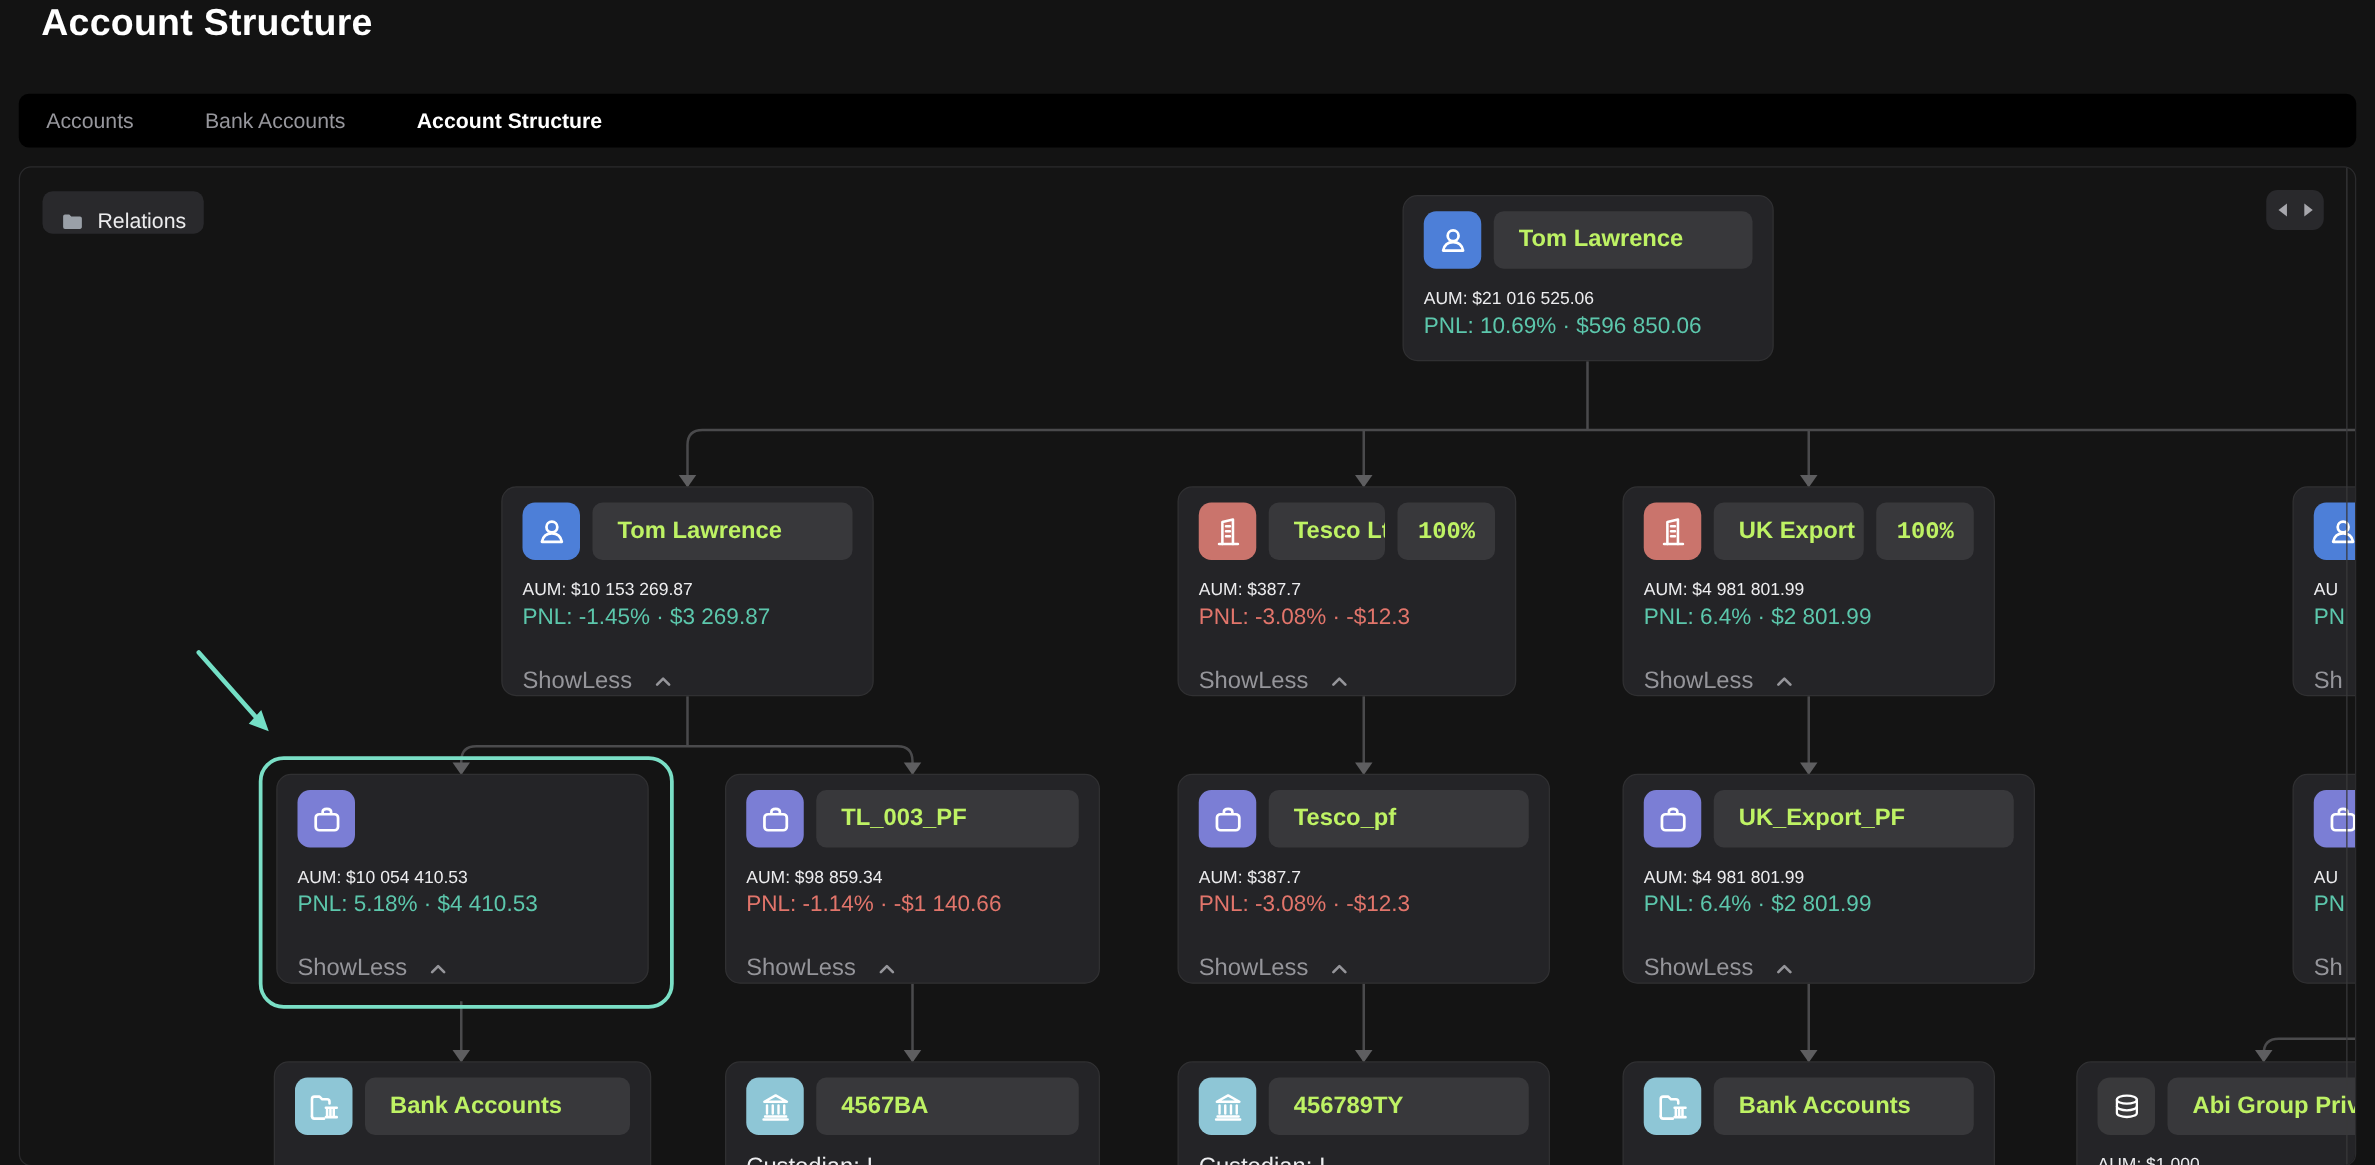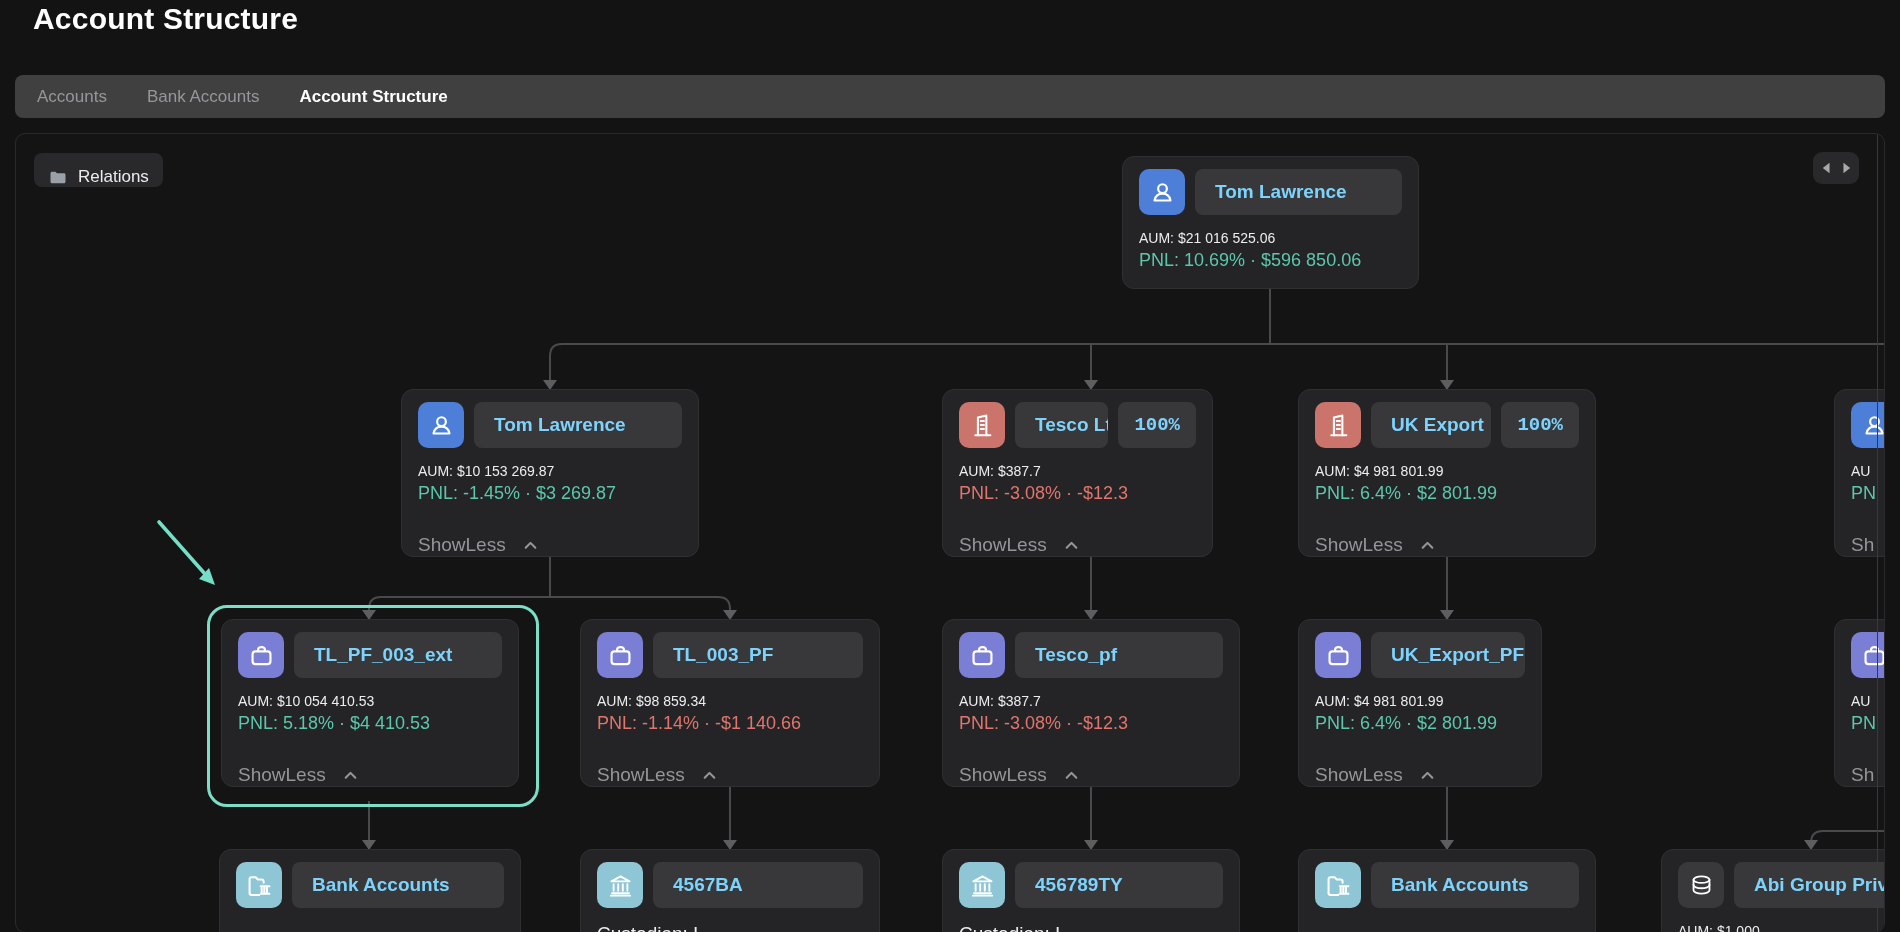--- a/index.html
+++ b/index.html
@@ -1,40 +1,40 @@
 <!DOCTYPE html>
 <html><head>
 <meta charset="utf-8">
 <style>
   html,body{margin:0;padding:0;background:#131313;}
   .page{position:relative;width:1900px;height:932px;overflow:hidden;background:#131313;
         font-family:"Liberation Sans","DejaVu Sans",sans-serif;color:#fff;}
   .title{position:absolute;left:33px;top:2px;font-size:30px;font-weight:700;letter-spacing:.2px;}
-  .tabbar{position:absolute;left:15px;top:75px;width:1870px;height:43px;background:#404040;
-          border-radius:8px;display:flex;align-items:center;gap:40px;padding-left:22px;box-sizing:border-box;}
+  .tabbar{position:absolute;left:15px;top:75px;width:1870px;height:43px;background:#000000;
+          border-radius:8px;display:flex;align-items:center;gap:57px;padding-left:22px;box-sizing:border-box;}
   .tab{font-size:17px;color:#96969c;cursor:pointer;white-space:nowrap;}
   .tab.active{color:#ffffff;font-weight:700;}
   .panel{position:absolute;left:15px;top:133px;width:1870px;height:800px;border:1px solid #2b2b2d;
          border-radius:10px;overflow:hidden;background:#141414;box-sizing:border-box;}
   .divider{position:absolute;left:1861px;top:0;width:1px;height:800px;background:#39393b;}
   .relations{position:absolute;left:18px;top:19px;height:34px;background:#29292c;border-radius:8px;
              display:flex;align-items:flex-end;gap:10px;padding:0 14px;cursor:pointer;}
   .relations span{font-size:17px;color:#ececee;}
   .pager{position:absolute;left:1797px;top:18px;width:46px;height:32px;background:#29292c;border-radius:9px;
          display:flex;align-items:center;justify-content:center;gap:7px;}
   .pager svg{display:block;cursor:pointer;}
   .node{position:absolute;background:#242427;border:1px solid #303032;border-radius:12px;
         padding:12px 16px;box-sizing:border-box;overflow:hidden;}
   .head{display:flex;gap:10px;height:46px;}
   .ic{width:46px;height:46px;border-radius:10px;flex:0 0 46px;display:flex;align-items:center;justify-content:center;}
   .ic svg{width:29px;height:29px;display:block;}
   .ic-person{background:#4d7fd8;} .ic-company{background:#ca746c;} .ic-portfolio{background:#7b7ed5;}
   .ic-bank{background:#8ec6d6;} .ic-coins{background:#39393b;}
   .chip{flex:1;background:#38383b;border-radius:8px;display:flex;align-items:center;padding:0 20px;
-        font-weight:700;font-size:19px;color:#7dd3fc;white-space:nowrap;overflow:hidden;min-width:0;}
+        font-weight:700;font-size:19px;color:#bef264;white-space:nowrap;overflow:hidden;min-width:0;}
   .pct{flex:0 0 auto;padding:0 16px;font-family:Liberation Mono, monospace;}
   .aum{margin-top:15px;font-size:14px;color:#ededef;white-space:nowrap;}
   .pnl{margin-top:4px;font-size:18px;white-space:nowrap;}
   .pos{color:#5cc7ac;} .neg{color:#e2756b;}
   .custodian{margin-top:15px;font-size:19px;color:#ededef;white-space:nowrap;}
   .showless{margin-top:30px;display:flex;align-items:center;gap:14px;color:#95959a;font-size:19px;cursor:pointer;white-space:nowrap;}
   .showless svg{width:21px;height:21px;}
   .ring{position:absolute;left:191px;top:471px;width:326px;height:196px;border:3px solid #7adfc6;
         border-radius:20px;pointer-events:none;}
   .lines{position:absolute;left:0;top:0;pointer-events:none;}
@@ -204,21 +204,20 @@
     <div class="ring"></div>
 
     <div class="node" style="left:205px;top:485px;width:298px;height:168px">
       <div class="head">
         <span class="ic ic-portfolio">
             <svg viewBox="0 0 24 24" fill="none" stroke="#fff" stroke-width="1.8" stroke-linejoin="round">
               <rect x="4.6" y="8.6" width="14.8" height="10.6" rx="2.4"></rect>
               <path d="M9.2 8.6V7.1c0-1.3 1.1-2.1 2.8-2.1s2.8.8 2.8 2.1v1.5"></path>
             </svg>
           </span>
-        <span class="chip">TL_PF_003_ext</span>
       </div>
       <div class="aum">AUM: $10 054 410.53</div>
       <div class="pnl pos">PNL: 5.18% · $4 410.53</div>
       <div class="showless">
           <span>ShowLess</span>
           <svg viewBox="0 0 24 24" fill="none" stroke="#95959a" stroke-width="2.4" stroke-linecap="round" stroke-linejoin="round">
             <polyline points="6.5,14.5 12,9 17.5,14.5"></polyline>
           </svg>
         </div>
     </div>
@@ -256,21 +255,21 @@
       <div class="aum">AUM: $387.7</div>
       <div class="pnl neg">PNL: -3.08% · -$12.3</div>
       <div class="showless">
           <span>ShowLess</span>
           <svg viewBox="0 0 24 24" fill="none" stroke="#95959a" stroke-width="2.4" stroke-linecap="round" stroke-linejoin="round">
             <polyline points="6.5,14.5 12,9 17.5,14.5"></polyline>
           </svg>
         </div>
     </div>
 
-    <div class="node" style="left:1282px;top:485px;width:244px;height:168px">
+    <div class="node" style="left:1282px;top:485px;width:330px;height:168px">
       <div class="head">
         <span class="ic ic-portfolio">
             <svg viewBox="0 0 24 24" fill="none" stroke="#fff" stroke-width="1.8" stroke-linejoin="round">
               <rect x="4.6" y="8.6" width="14.8" height="10.6" rx="2.4"></rect>
               <path d="M9.2 8.6V7.1c0-1.3 1.1-2.1 2.8-2.1s2.8.8 2.8 2.1v1.5"></path>
             </svg>
           </span>
         <span class="chip">UK_Export_PF</span>
       </div>
       <div class="aum">AUM: $4 981 801.99</div>

